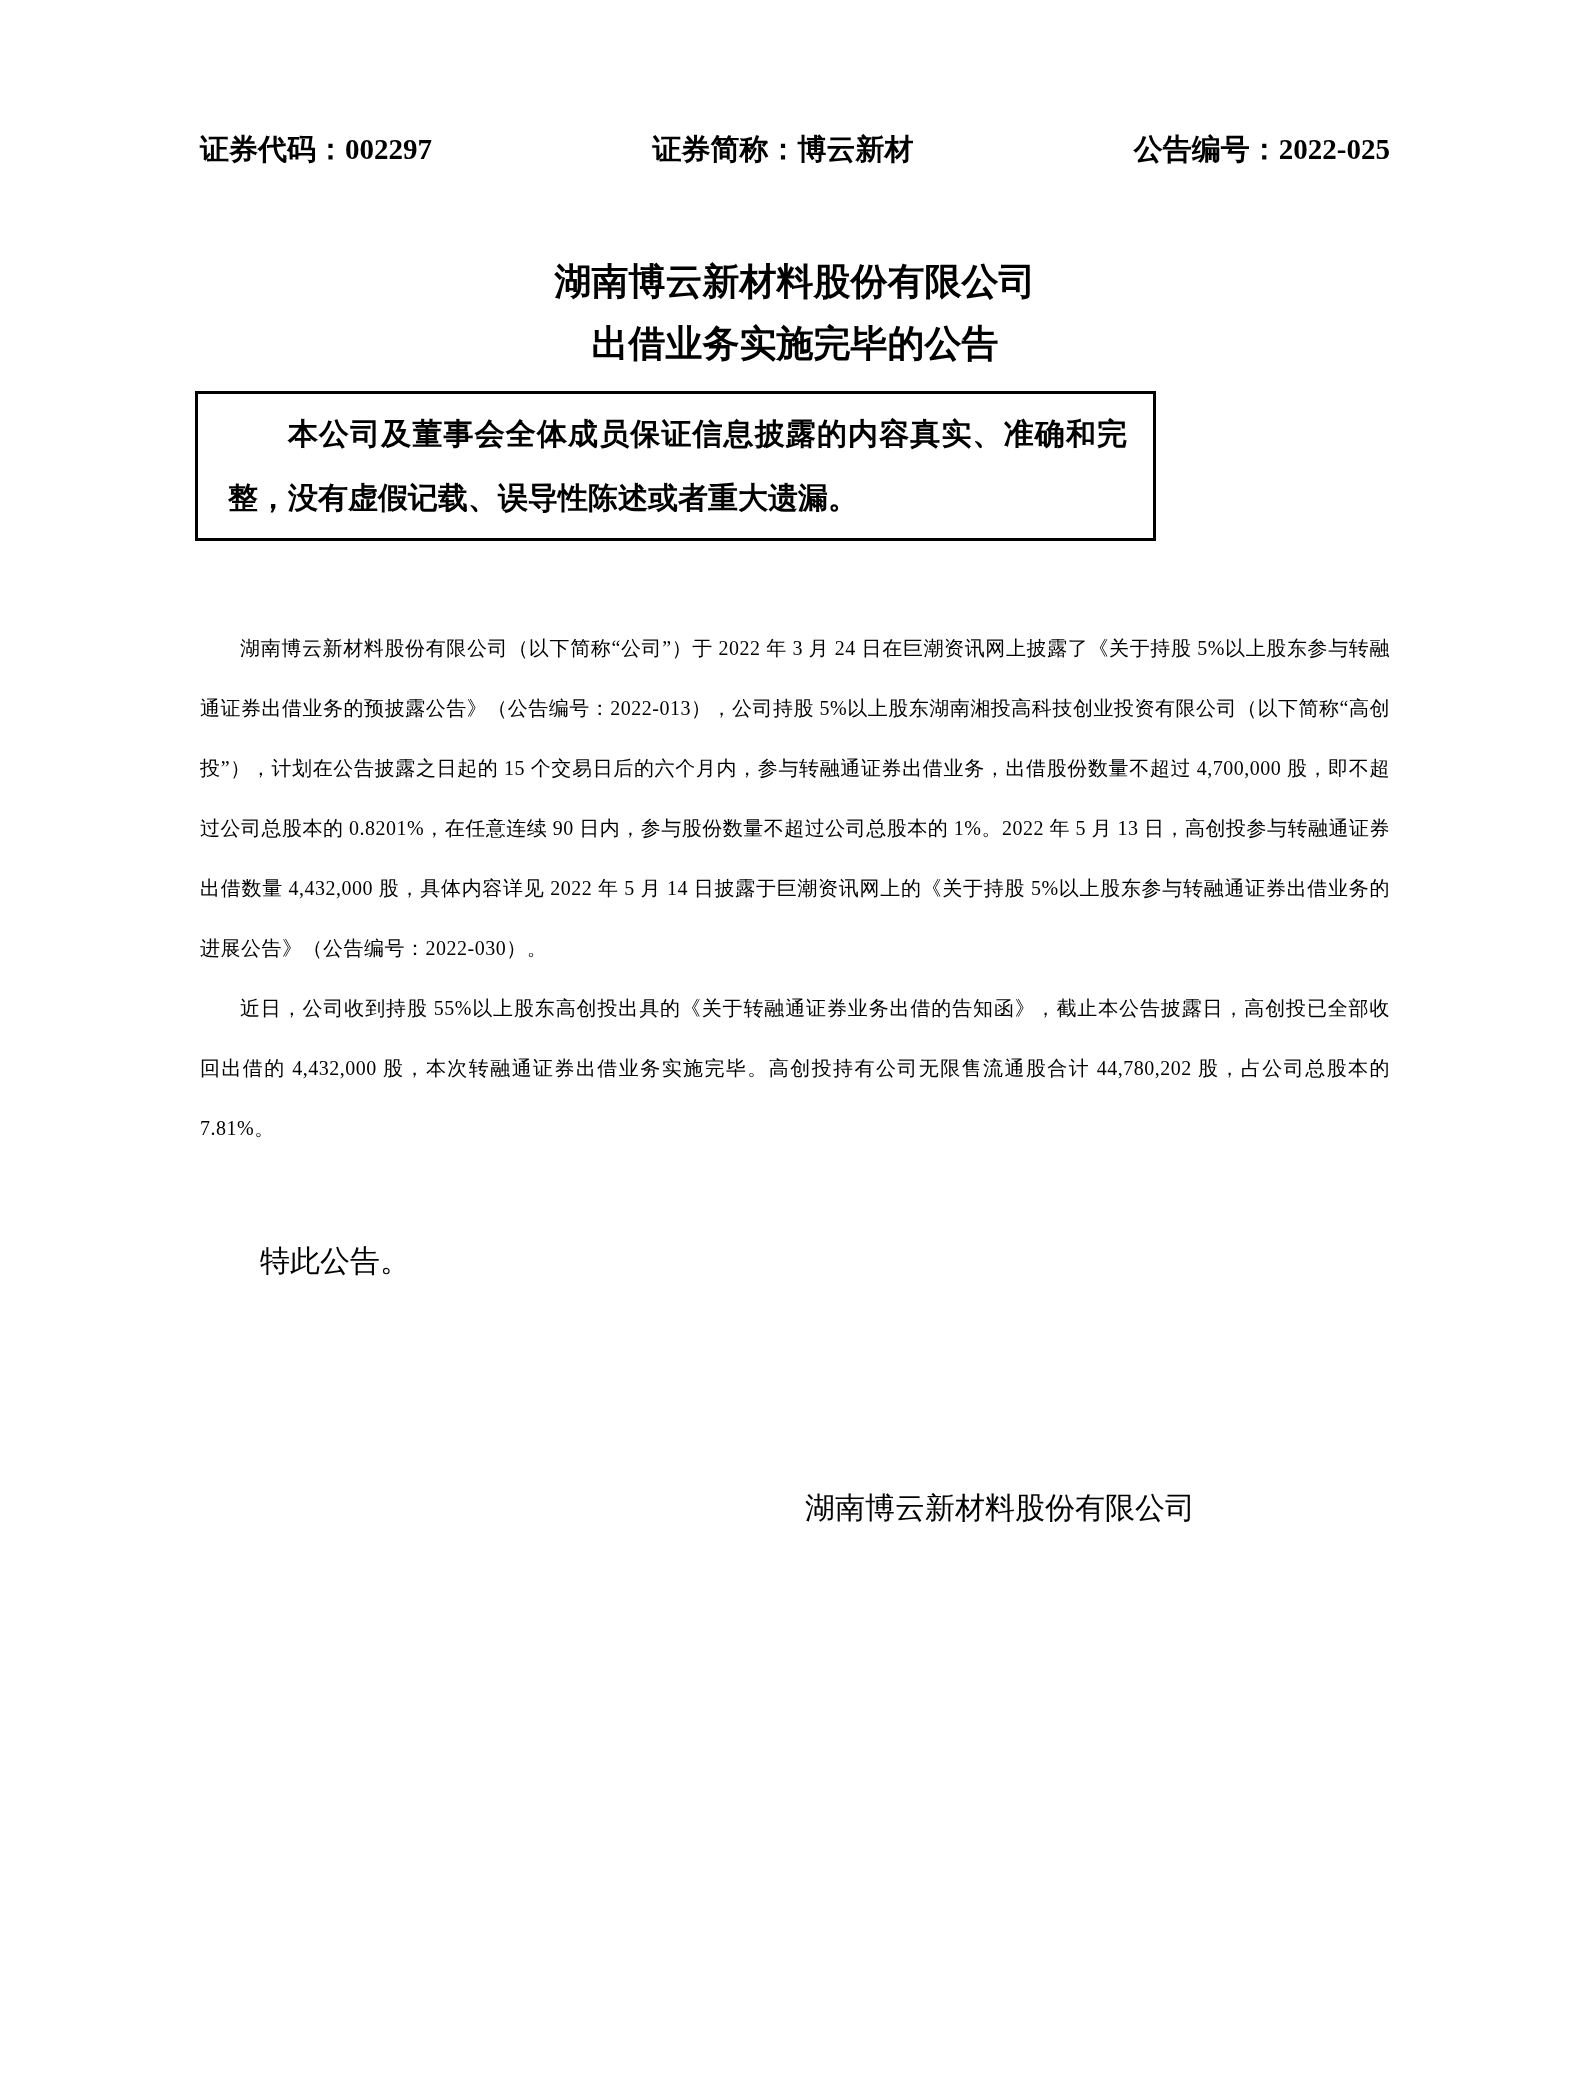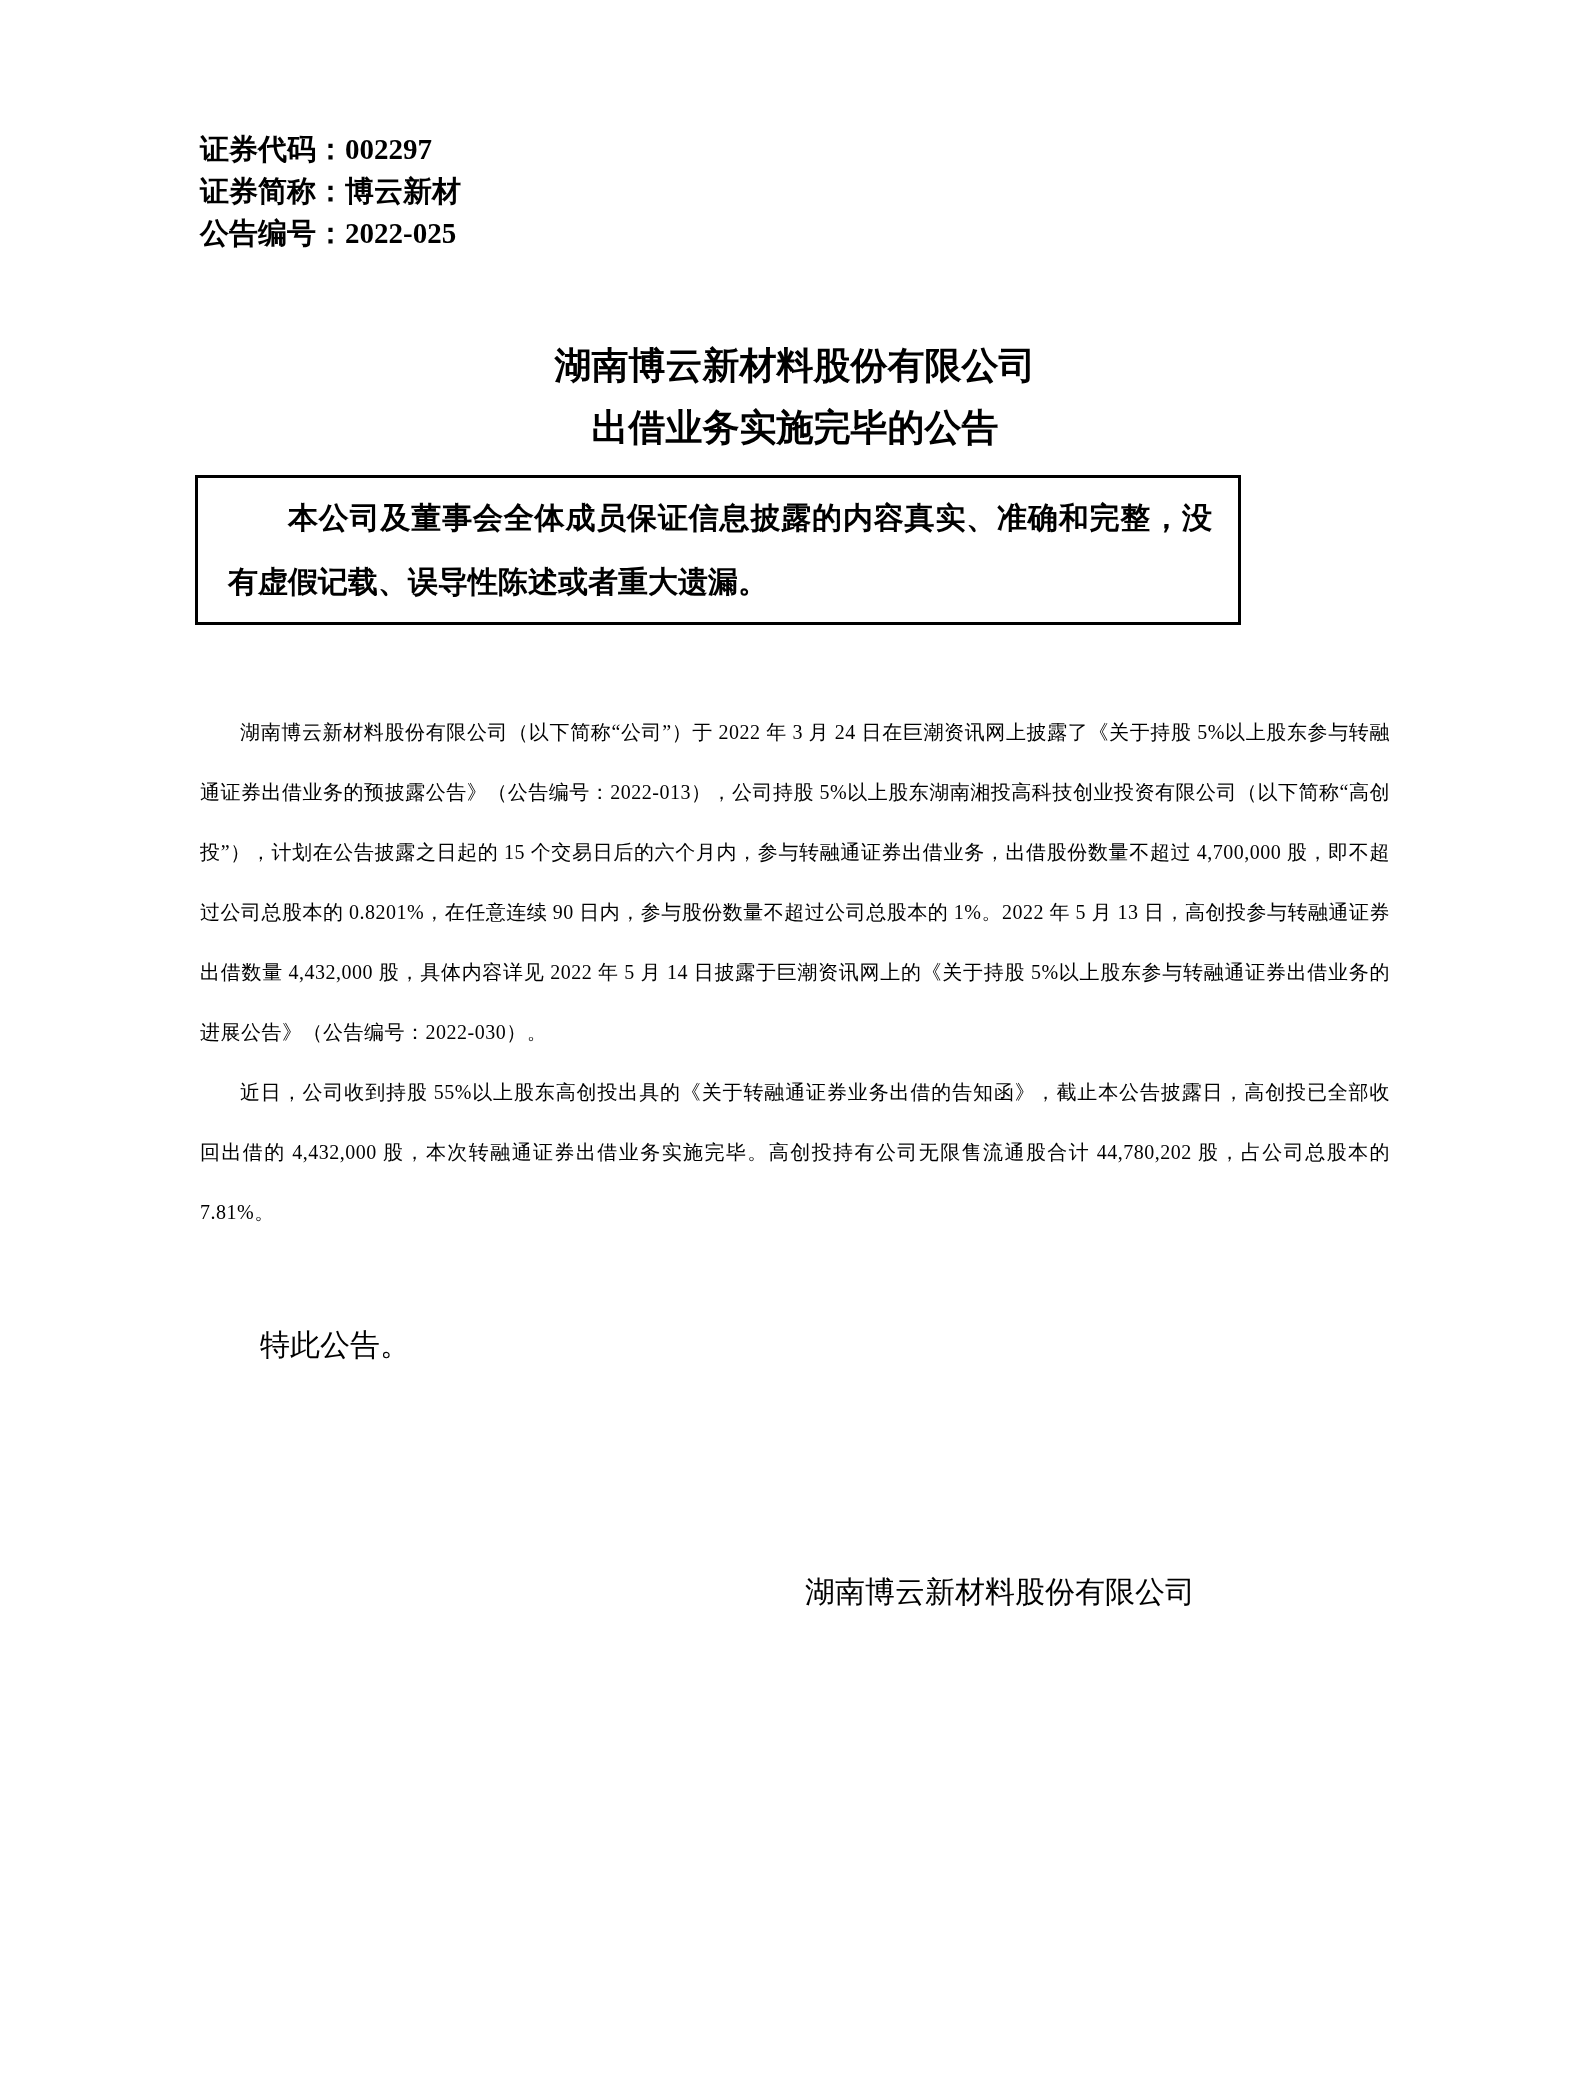--- a/index.html
+++ b/index.html
@@ -22,35 +22,34 @@
   }
   .doc-header {
     margin-top: 128px;
     display: flex;
     justify-content: space-between;
     align-items: baseline;
     font-size: 29px;
     font-weight: bold;
     line-height: 42px;
     white-space: nowrap;
-    flex-direction: column;
   }
   .title-block {
     margin-top: 81px;
     text-align: center;
   }
   .title-line {
     font-size: 37px;
     font-weight: bold;
     line-height: 62px;
   }
   .declaration-box {
     margin-top: 16px;
     margin-left: -5px;
-    width: 1046px;
+    width: 961px;
     min-height: 150px;
     border: 3px solid #000000;
     padding: 8px 26px 8px 30px;
   }
   .declaration-text {
     font-size: 30px;
     font-weight: bold;
     line-height: 64px;
     text-indent: 2em;
     text-align: justify;

